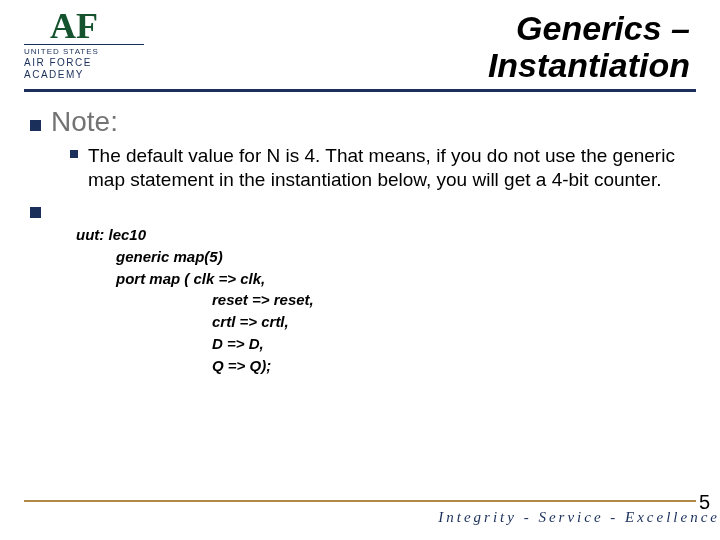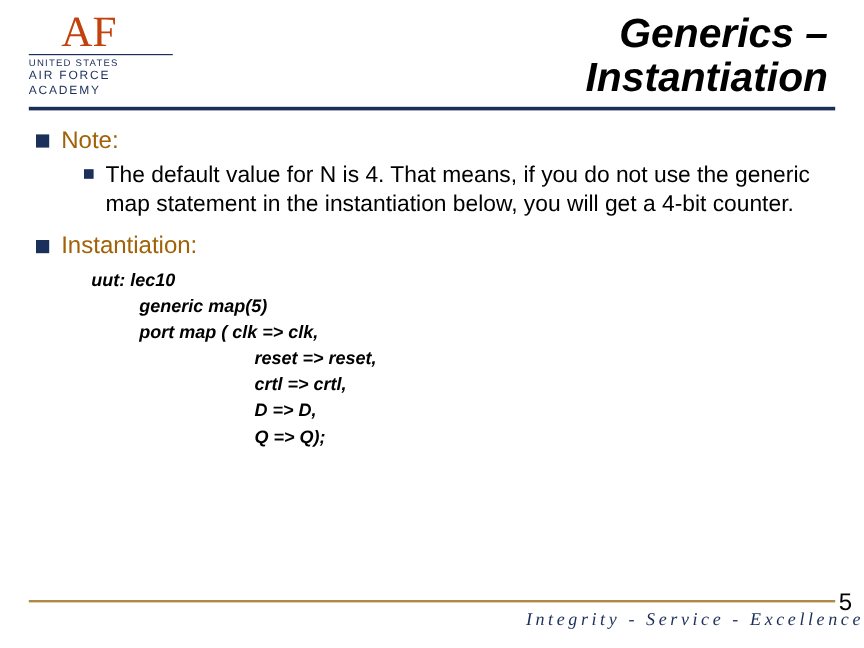--- a/index.html
+++ b/index.html
@@ -16,22 +16,22 @@
     align-items: flex-start;
     padding: 10px 24px 0 24px;
   }
   .logo {
     width: 120px;
     flex-shrink: 0;
   }
   .logo-af {
     font-family: "Times New Roman", serif;
     font-size: 36px;
-    font-weight: normal;
-    color: #c2410c;
+    font-weight: bold;
+    color: #14532d;
     line-height: 0.9;
     position: relative;
     display: inline-block;
   }
   .logo-sub {
     border-top: 1.5px solid #1a2f5a;
     margin-top: 2px;
     padding-top: 2px;
     color: #1a2f5a;
     font-size: 8px;
@@ -71,22 +71,22 @@
     margin-top: 4px;
   }
   .sq-sm {
     width: 8px;
     height: 8px;
     background: #1a2f5a;
     flex-shrink: 0;
     margin-top: 6px;
   }
   .h-bullet {
-    font-size: 20px;
-    color: #a16207;
+    font-size: 28px;
+    color: #737373;
     margin-bottom: 6px;
   }
   .sub-list {
     padding-left: 40px;
     margin-bottom: 10px;
   }
   .sub-item {
     display: flex;
     gap: 10px;
     font-size: 19px;
@@ -159,21 +159,20 @@
   </div>
   <div class="sub-list">
     <div class="sub-item">
       <div class="sq-sm"></div>
       <div>The default value for N is 4. That means, if you do not use the generic map statement in the instantiation below, you will get a 4-bit counter.</div>
     </div>
   </div>
 
   <div class="bullet-row h-bullet">
     <div class="sq"></div>
-    <div>Instantiation:</div>
   </div>
 
   <div class="code-block">
     <div>uut: lec10</div>
     <div class="code-indent-1">generic map(5)</div>
     <div class="code-indent-1">port map (  clk =&gt; clk,</div>
     <div class="code-indent-2">reset =&gt; reset,</div>
     <div class="code-indent-2">crtl =&gt; crtl,</div>
     <div class="code-indent-2">D =&gt; D,</div>
     <div class="code-indent-2">Q =&gt; Q);</div>

